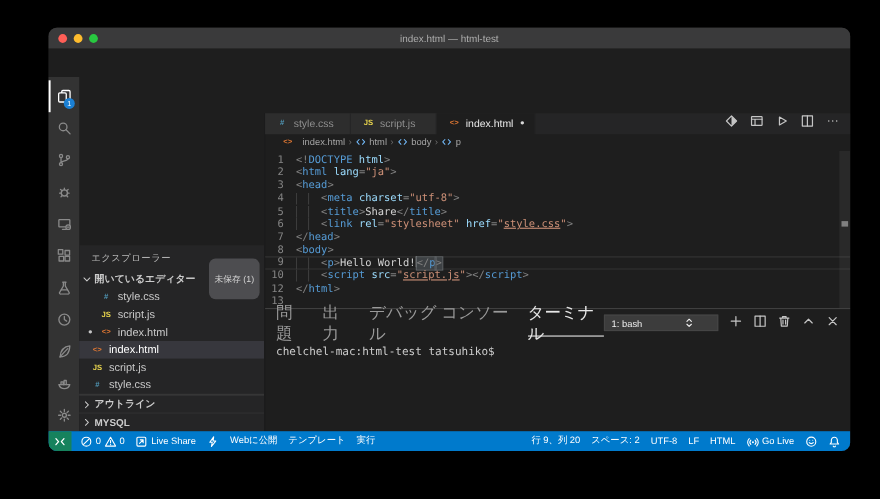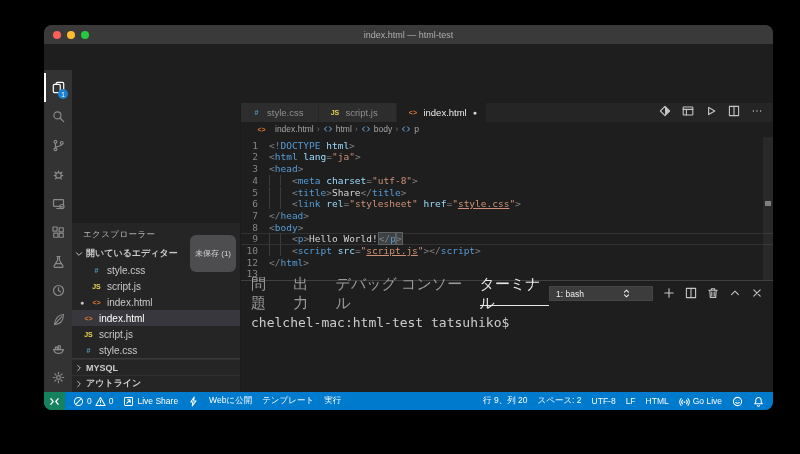--- a/index.html
+++ b/index.html
@@ -64,21 +64,21 @@
   .sb-marker{position:absolute;top:45%;left:2px;width:6px;height:5px;background:#8a8a8a;opacity:.9;}
   
   .panel{height:112px;border-top:1px solid #404040;display:flex;flex-direction:column;flex:0 0 auto;}
   .panel-header{height:25px;display:flex;align-items:center;padding:0 10px 0 10px;flex:0 0 auto;}
   .ptabs{display:flex;gap:15px;height:100%;align-items:stretch;}
   .ptab{font-size:15px;color:#9a9a9a;display:flex;align-items:center;border-bottom:1px solid transparent;padding-top:1px;}
   .ptab.active{color:#e7e7e7;border-bottom-color:#e7e7e7;}
   .pright{margin-left:auto;display:flex;align-items:center;gap:10px;color:#c5c5c5;}
   .term-select{width:104px;height:15px;background:#3c3c3c;border:1px solid #454545;display:flex;align-items:center;font-size:8.5px;color:#f0f0f0;padding:0 2px 0 6px;}
   .term-select span{flex:1;}
-  .term{font-family:"DejaVu Sans Mono","Liberation Mono",monospace;font-size:13px;color:#cccccc;padding:9px 0 0 10px;}
+  .term{font-family:"DejaVu Sans Mono","Liberation Mono",monospace;font-size:10px;color:#cccccc;padding:9px 0 0 10px;}
   
   .statusbar{height:18px;background:#007acc;display:flex;align-items:center;color:#fff;font-size:8.5px;flex:0 0 auto;overflow:hidden;}
   .sb-left{display:flex;align-items:center;height:100%;}
   .sb-right{margin-left:auto;display:flex;align-items:center;height:100%;padding-right:4px;}
   .sb-it{padding:0 5px;display:flex;align-items:center;gap:3px;height:100%;white-space:nowrap;}
   .sb-it.remote{background:#16825d;padding:0 5px;margin-right:3px;}
 </style>
 </head>
 <body>
 
@@ -231,29 +231,29 @@
             <span>style.css</span>
           </div>
         </div>
       <div class="sb-bottom">
           <div class="sb-sec">
             <span class="icon">
               <svg width="10" height="10" viewBox="0 0 12 12" fill="none" stroke="currentColor" stroke-width="1.1" stroke-linecap="round" stroke-linejoin="round">
                 <path d="M4.4 2.8L7.6 6 4.4 9.2"></path>
               </svg>
             </span>
-            <span>MYSQL</span>
+            <span>アウトライン</span>
           </div>
           <div class="sb-sec">
             <span class="icon">
               <svg width="10" height="10" viewBox="0 0 12 12" fill="none" stroke="currentColor" stroke-width="1.1" stroke-linecap="round" stroke-linejoin="round">
                 <path d="M4.4 2.8L7.6 6 4.4 9.2"></path>
               </svg>
             </span>
-            <span>アウトライン</span>
+            <span>MYSQL</span>
           </div>
         </div>
     </div>
     <div class="editor-area">
       <div class="tabbar">
         <div class="tabs">
             <div class="tab">
               <span class="ficon" style="color:#519aba">#</span>
               <span class="tab-label">style.css</span>
             </div>

